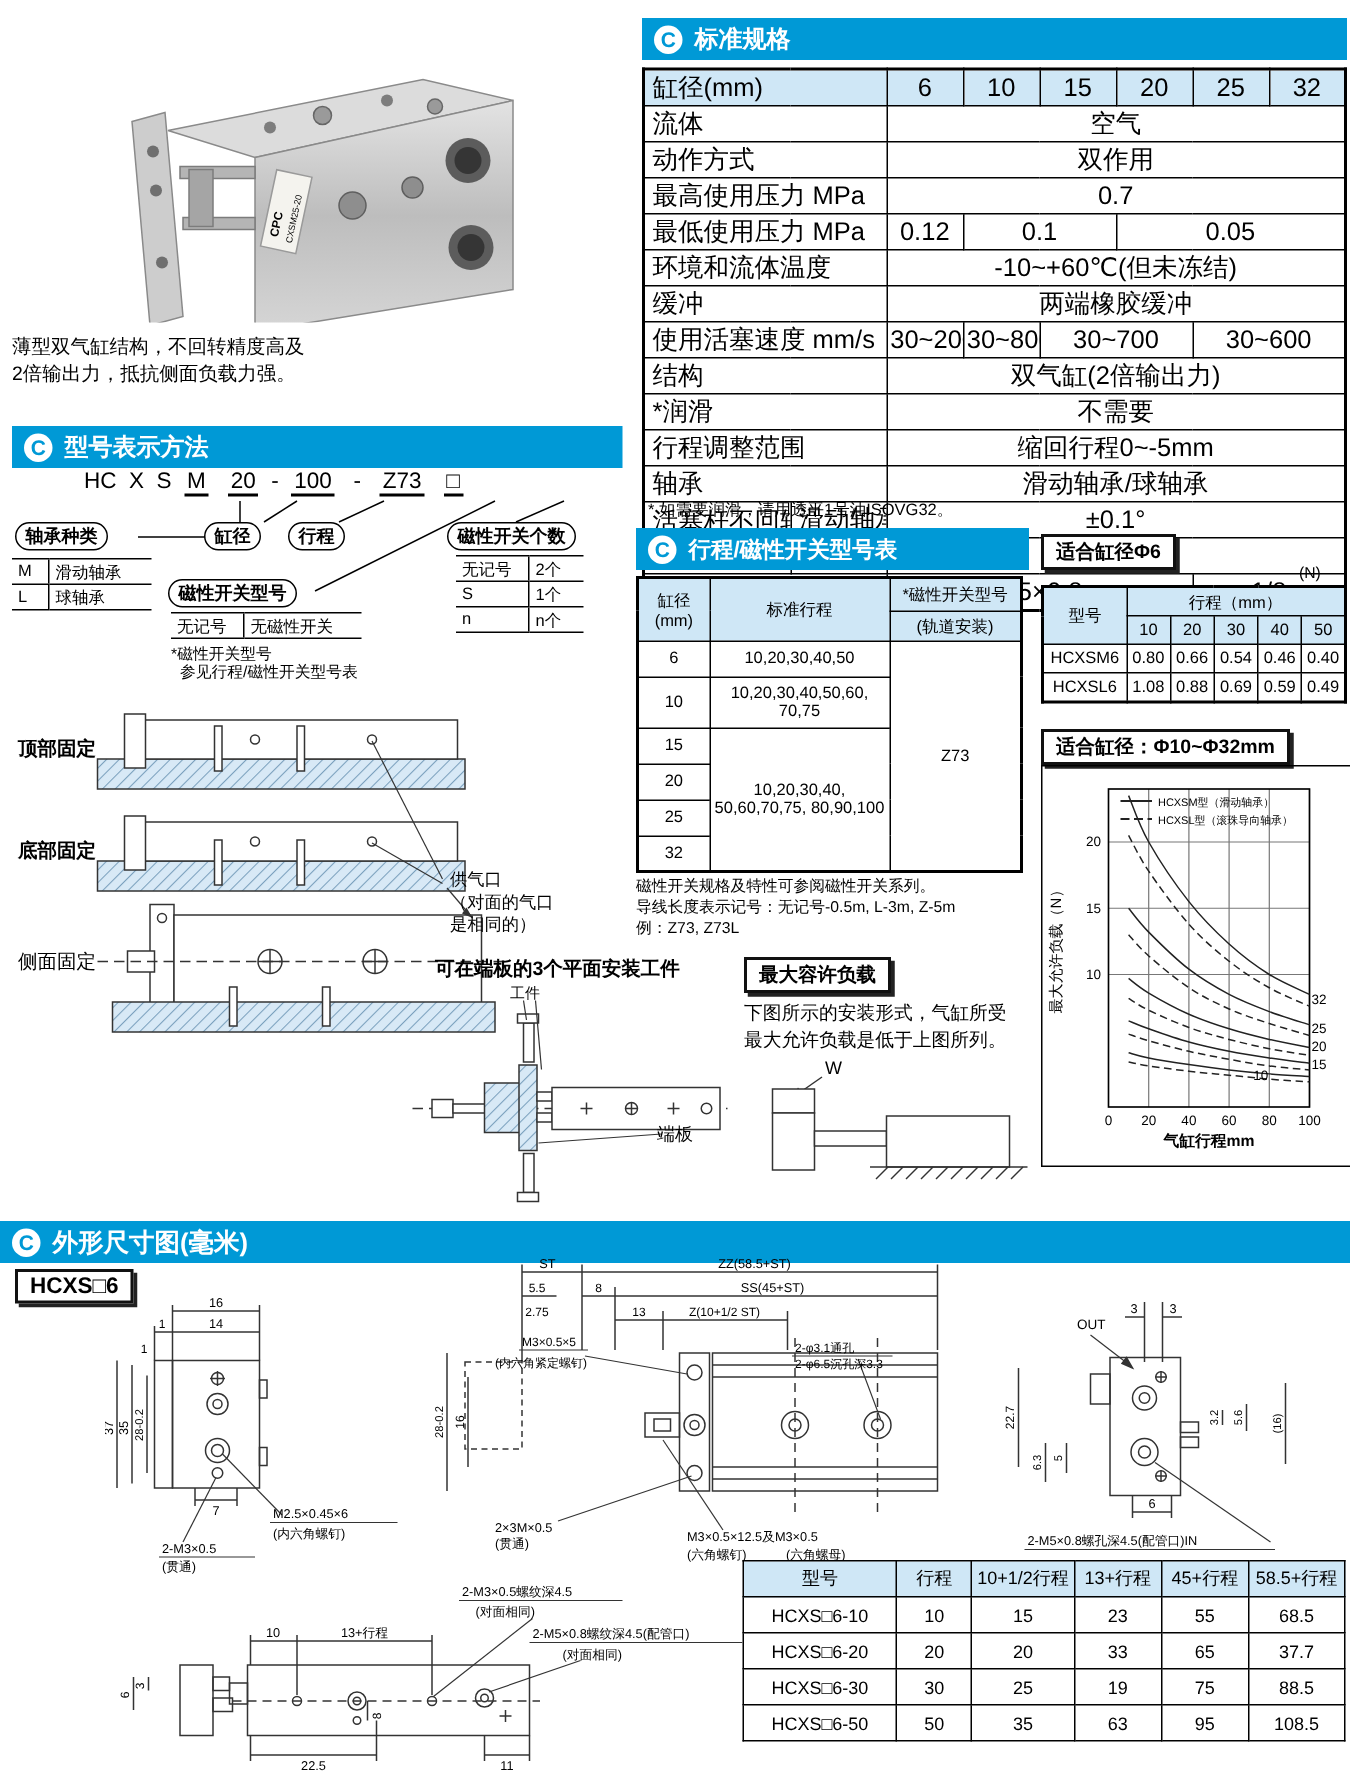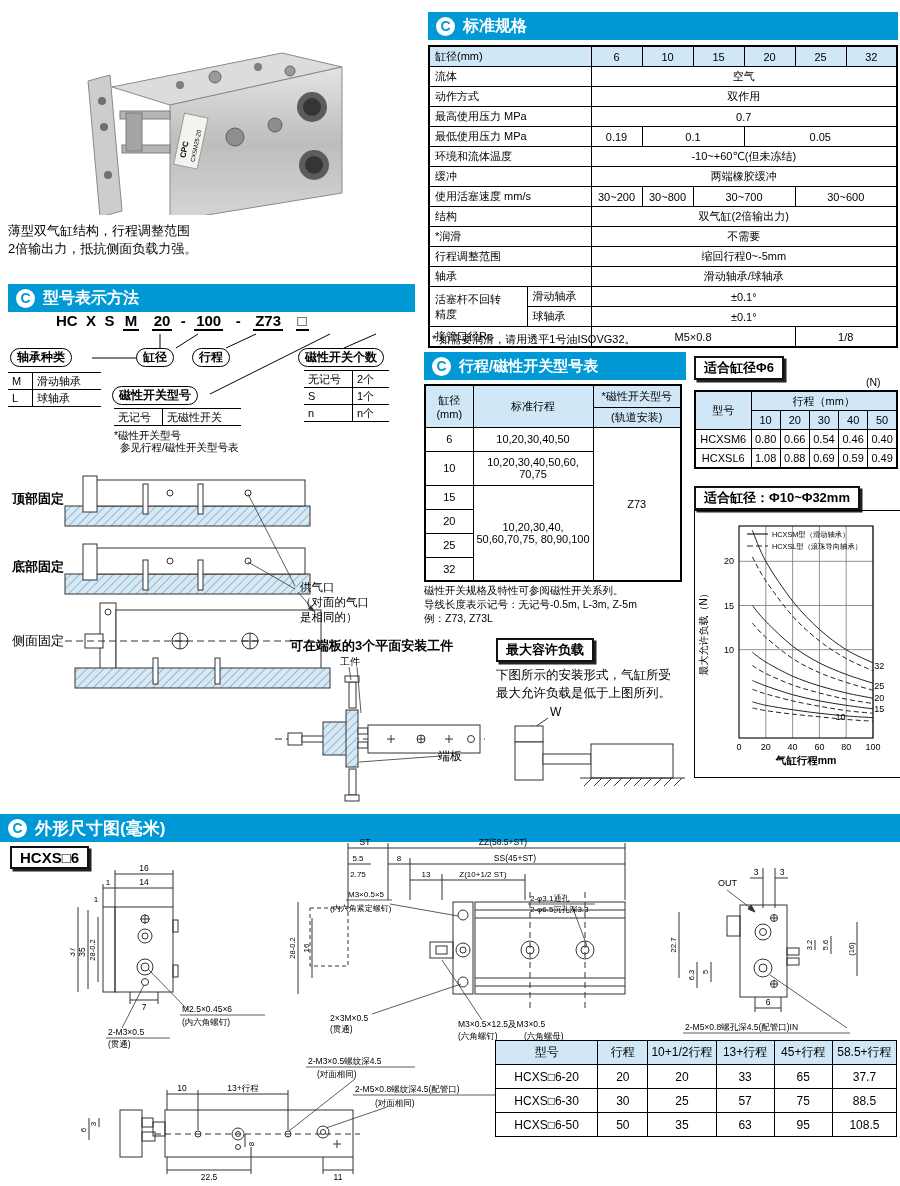--- a/index.html
+++ b/index.html
@@ -7,35 +7,35 @@
   .page{position:relative;width:900px;height:1186px;background:#fff;overflow:hidden;}
   .abs{position:absolute;}
   .secbar{display:flex;align-items:center;gap:8px;background:#0099d6;color:#fff;
           font-weight:bold;font-size:16px;padding:0 8px;height:28px;box-sizing:border-box;}
   .secicon{width:19px;height:19px;border-radius:50%;background:#fff;color:#0099d6;
            display:flex;align-items:center;justify-content:center;font-size:14px;font-weight:bold;flex:0 0 19px;}
   .tbox{display:inline-block;border:2px solid #111;background:#fff;box-shadow:2.5px 2.5px 0 #222;
         font-weight:bold;padding:1px 8px;font-size:13px;white-space:nowrap;text-align:center;}
   table{border-collapse:collapse;background:#fff;}
   .spec{border:2px solid #000;table-layout:fixed;}
-  .spec td{border:1px solid #000;font-size:11px;padding:0 2px;height:19px;text-align:center;overflow:hidden;white-space:nowrap;}
+  .spec td{border:1px solid #000;font-size:17px;padding:0 2px;height:19px;text-align:center;overflow:hidden;white-space:nowrap;}
   .spec td.lbl{text-align:left;padding-left:5px;}
   .hdr{background:#cfe7f6;}
   .stroke{border:2px solid #000;table-layout:fixed;width:258px;}
   .stroke td{border:1px solid #000;font-size:11px;text-align:center;padding:1px 2px;}
   .phi6{border:2px solid #000;table-layout:fixed;width:204px;}
   .phi6 td{border:1px solid #000;font-size:11px;text-align:center;padding:0 1px;height:18px;white-space:nowrap;}
   .dimtab{border:1.5px solid #000;table-layout:fixed;width:402px;}
   .dimtab td{border:1px solid #000;font-size:12px;text-align:center;height:21px;white-space:nowrap;}
   .minitab{border-collapse:collapse;}
   .minitab td{border-top:1px solid #000;border-bottom:1px solid #000;font-size:11px;padding:0 4px;height:16px;white-space:nowrap;}
   .minitab td+td{border-left:1px solid #000;}
   .pill{display:inline-block;border:1.5px solid #000;border-radius:10px;padding:0 6px;
         font-size:12px;font-weight:bold;background:#fff;white-space:nowrap;}
-  .code{font-size:15px;font-weight:bold;white-space:nowrap;}
+  .code{font-size:15px;font-weight:normal;white-space:nowrap;}
   .code .u{border-bottom:2px solid #000;padding:0 2px;}
   .note{font-size:10.5px;}
   svg text{font-family:"Liberation Sans","DejaVu Sans",sans-serif;fill:#000;}
 </style>
 </head>
 <body>
 
 <div class="page">
 
   <svg class="abs" style="left:30px;top:15px" width="330" height="200" viewBox="0 0 330 200">
@@ -71,21 +71,21 @@
     <rect x="96" y="98" width="16" height="38" fill="#a5a5a5" stroke="#7c7c7c"></rect>
 
     <g transform="rotate(-78 160 130)">
       <rect x="138" y="118" width="52" height="24" fill="#f4f3ee" stroke="#9a9a9a"></rect>
       <text x="146" y="128" font-size="8" font-weight="bold" fill="#0b62a8">CPC</text>
       <text x="144" y="138" font-size="6" fill="#555">CXSM25-20</text>
     </g>
   </svg>
 
   <div class="abs" style="left:8px;top:222px;font-size:13px;line-height:18px">
-    <div>薄型双气缸结构，行程调整范围</div>
+    <div>薄型双气缸结构，不回转精度高及</div>
     <div>2倍输出力，抵抗侧面负载力强。</div>
   </div>
 
   <div class="abs secbar" style="left:428px;top:12px;width:470px">
     <span class="secicon">C</span>
     <span>标准规格</span>
   </div>
   <table class="abs spec" style="left:428px;top:45px;width:470px">
     <colgroup>
         <col style="width:98px">
@@ -114,21 +114,21 @@
         <tr>
           <td colspan="2" class="lbl">动作方式</td>
           <td colspan="6">双作用</td>
         </tr>
         <tr>
           <td colspan="2" class="lbl">最高使用压力 MPa</td>
           <td colspan="6">0.7</td>
         </tr>
         <tr>
           <td colspan="2" class="lbl">最低使用压力 MPa</td>
-          <td colspan="1">0.19</td>
+          <td colspan="1">0.12</td>
           <td colspan="2">0.1</td>
           <td colspan="3">0.05</td>
         </tr>
         <tr>
           <td colspan="2" class="lbl">环境和流体温度</td>
           <td colspan="6">-10~+60℃(但未冻结)</td>
         </tr>
         <tr>
           <td colspan="2" class="lbl">缓冲</td>
           <td colspan="6">两端橡胶缓冲</td>
@@ -717,32 +717,40 @@
     <tbody id="dims-body">
         <tr>
           <td class="hdr">型号</td>
           <td class="hdr">行程</td>
           <td class="hdr">10+1/2行程</td>
           <td class="hdr">13+行程</td>
           <td class="hdr">45+行程</td>
           <td class="hdr">58.5+行程</td>
         </tr>
         <tr>
+          <td>HCXS□6-10</td>
+          <td>10</td>
+          <td>15</td>
+          <td>23</td>
+          <td>55</td>
+          <td>68.5</td>
+        </tr>
+        <tr>
           <td>HCXS□6-20</td>
           <td>20</td>
           <td>20</td>
           <td>33</td>
           <td>65</td>
           <td>37.7</td>
         </tr>
         <tr>
           <td>HCXS□6-30</td>
           <td>30</td>
           <td>25</td>
-          <td>57</td>
+          <td>19</td>
           <td>75</td>
           <td>88.5</td>
         </tr>
         <tr>
           <td>HCXS□6-50</td>
           <td>50</td>
           <td>35</td>
           <td>63</td>
           <td>95</td>
           <td>108.5</td>

